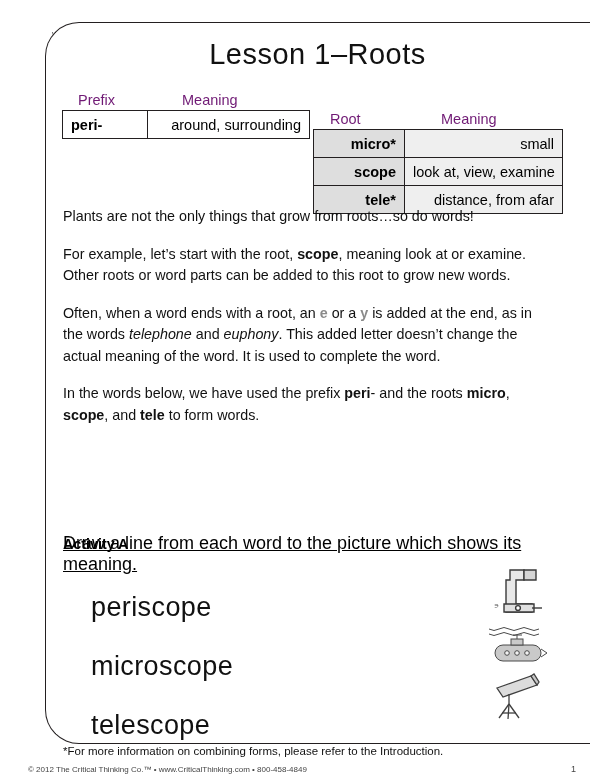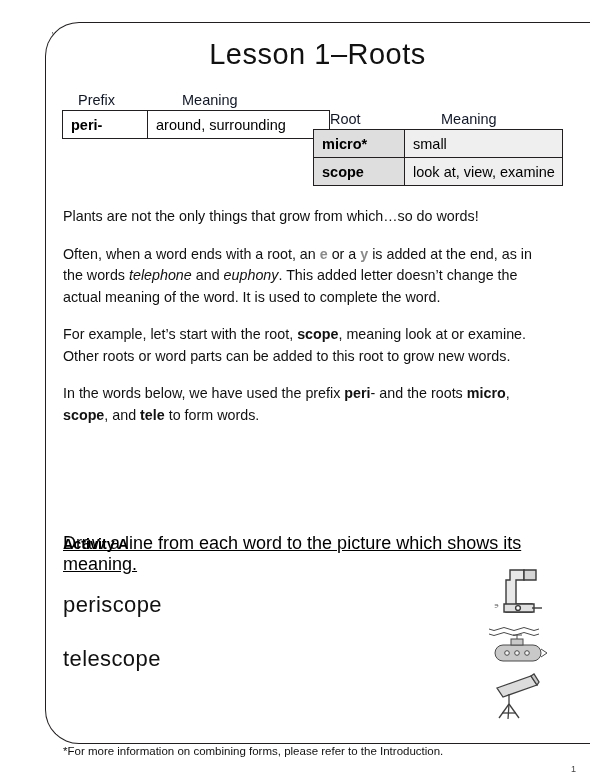--- a/index.html
+++ b/index.html
@@ -60,21 +60,21 @@
     font-size: 29px;
     letter-spacing: 0.5px;
     color: #111;
     font-weight: 400;
   }
 
   
   .tbl-head {
     position: absolute;
     font-size: 14.5px;
-    color: #0f172a;
+    color: #701a75;
   }
   .tbl {
     position: absolute;
     border-collapse: collapse;
     font-size: 14.5px;
     table-layout: fixed;
   }
   .tbl td {
     border: 1.4px solid #231f20;
     padding: 3px 8px;
@@ -82,35 +82,35 @@
     height: 21px;
   }
   .tbl td.term {
     font-weight: bold;
     background: #dedede;
     text-align: left;
     white-space: nowrap;
   }
   .tbl td.def {
     background: #efefef;
-    text-align: left;
+    text-align: right;
     white-space: nowrap;
   }
   .tbl.prefix td.term { background: #ffffff; }
   .tbl.prefix td.def { background: #ffffff; }
   .prefix-label-1 { position: absolute; left: 78px; top: 92px; }
   .prefix-label-2 { position: absolute; left: 182px; top: 92px; }
-  .tbl.prefix { left: 62px; top: 110px; width: 268px; }
+  .tbl.prefix { left: 62px; top: 110px; width: 248px; }
   .tbl.prefix td:nth-child(1) { width: 68px; }
 
   
   .root-label-1 { position: absolute; left: 330px; top: 111px; }
   .root-label-2 { position: absolute; left: 441px; top: 111px; }
   .tbl.root { left: 313px; top: 129px; width: 250px; }
-  .tbl.root td:nth-child(1) { width: 74px; text-align: left; }
+  .tbl.root td:nth-child(1) { width: 74px; text-align: right; }
   .gray-e { color: #8a8a8a; }
   .gray-y { color: #8a8a8a; }
 
   
   .body {
     position: absolute;
     left: 63px;
     top: 206px;
     width: 487px;
     font-size: 14.3px;
@@ -138,24 +138,25 @@
     text-decoration: underline;
   }
 
   .wordlist {
     position: absolute;
     left: 63px;
     top: 592px;
     width: 300px;
   }
   .wordlist div {
-    font-size: 22px;
+    font-size: 27px;
     letter-spacing: 0.4px;
     margin-bottom: 28px;
     color: #111;
+    margin-left: 28px;
   }
 
   .footnote {
     position: absolute;
     left: 63px;
     top: 721px;
     font-size: 11.5px;
     color: #111;
     margin-top: 24px;
   }
@@ -211,39 +212,44 @@
   <table class="tbl root">
     <tbody>
         <tr>
       <td class="term"><span>micro</span><span>*</span></td>
       <td class="def">small</td>
     </tr>
     <tr>
       <td class="term"><span>scope</span><span></span></td>
       <td class="def">look at, view, examine</td>
     </tr>
+    <tr>
+      <td class="term"><span>tele</span><span>*</span></td>
+      <td class="def">distance, from afar</td>
+    </tr>
   </tbody>
     </table>
 
   <div class="body">
-    <p><span>Plants are not the only things that grow from which…so do words!</span></p>
+    <p><span>Plants are not the only things that grow from roots…so do words!</span></p>
+
+    <p><span>For example, let’s start with the root, </span><b>scope</b><span>, meaning look at or examine.  Other roots or word parts can be added to this root to grow new words.</span></p>
 
     <p><span>Often, when a word ends with a root, an </span><b class="gray-e">e</b><span> or a </span><b class="gray-y">y</b><span> is added at the end, as in the words </span><i>telephone</i><span> and </span><i>euphony</i><span>.  This added letter doesn’t change the actual meaning of the word.  It is used to complete the word.</span></p>
-
-    <p><span>For example, let’s start with the root, </span><b>scope</b><span>, meaning look at or examine.  Other roots or word parts can be added to this root to grow new words.</span></p>
 
 
     <p><span>In the words below, we have used the prefix </span><b>peri</b><span>- and the roots </span><b><span>micro</span></b><span>, </span><b>scope</b><span>, and </span><b>tele</b><span> to form words.</span></p>
   </div>
 
   <div class="activity-title">Activity A</div>
   <div class="activity-instr">Draw a line from each word to the picture which shows its meaning.</div>
 
   <div class="wordlist">
     <div>periscope</div>
+    <div>microscope</div>
     <div>telescope</div>
   </div>
 
   <div class="art art-periscope">
     <svg width="56" height="54" viewBox="0 0 56 54">
       <g fill="none" stroke="#3a3a3a" stroke-width="1.4">
         <path d="M18 6 h14 v10 h-8 v24 h16 v8 h-26 v-32 h4 z" fill="#e8e8e8"></path>
         <path d="M32 6 h12 v10 h-12 z" fill="#d5d5d5"></path>
         <path d="M12 40 h30 v8 h-30 z" fill="#e0e0e0"></path>
         <path d="M40 44 h10"></path>
@@ -279,15 +285,16 @@
         <path d="M22 32 l-10 14"></path>
         <path d="M22 32 l10 14"></path>
         <path d="M22 32 l-1 15"></path>
         <path d="M15 41 h14"></path>
       </g>
     </svg>
   </div>
 
   <div class="footnote">*For more information on combining forms, please refer to the Introduction.</div>
 
+  <div class="copyright">© 2012 The Critical Thinking Co.™ • www.CriticalThinking.com • 800-458-4849</div>
   <div class="pagenum">1</div>
 
 </div>
 
 </body></html>

